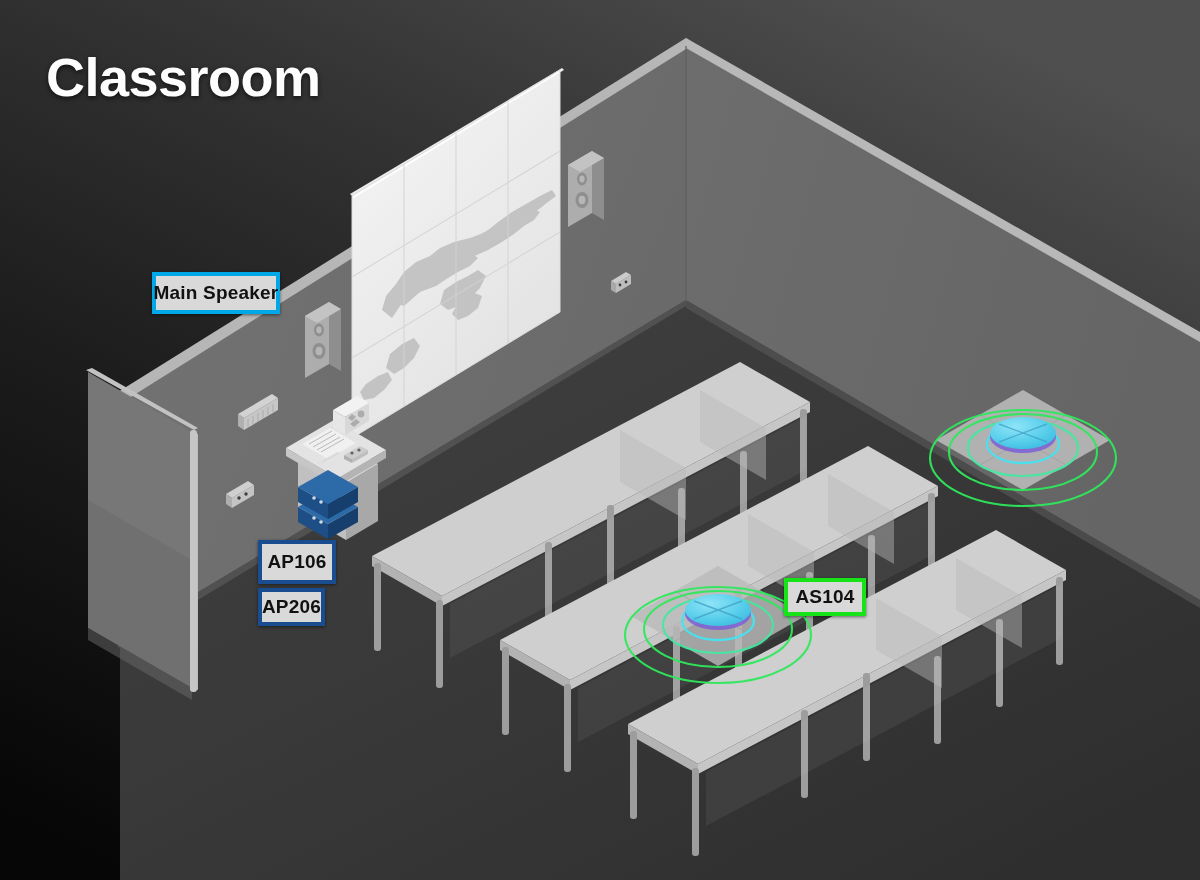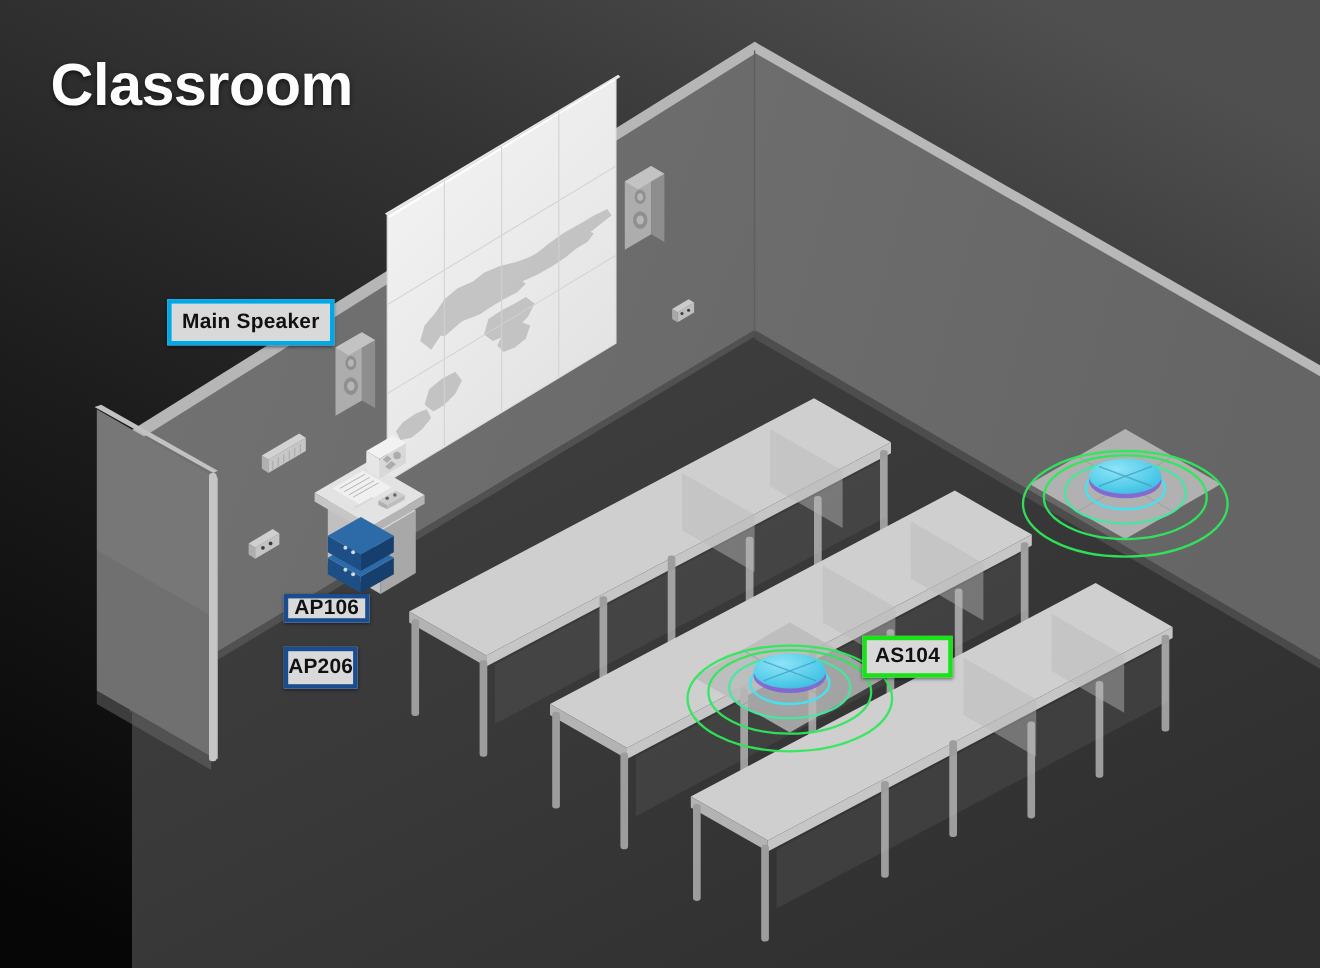--- a/index.html
+++ b/index.html
@@ -320,25 +320,25 @@
       </g>
     </g>
 
     <g>
       <polygon points="648,752 1016,558 1086,598 718,792" fill="#cfcfcf" opacity="0"></polygon>
     </g>
   </svg>
 
   <div class="ttl">Classroom</div>
 
-  <div class="tag cyan" style="left:152px;top:272px;width:152px;height:42px;">
+  <div class="tag cyan" style="left:152px;top:272px;width:128px;height:42px;">
     <span>Main Speaker</span>
   </div>
 
-  <div class="tag navy" style="left:258px;top:540px;width:78px;height:26px;">
+  <div class="tag navy" style="left:258px;top:540px;width:78px;height:44px;">
     <span>AP106</span>
   </div>
 
   <div class="tag navy" style="left:258px;top:588px;width:67px;height:38px;">
     <span>AP206</span>
   </div>
 
   <div class="tag green" style="left:784px;top:578px;width:82px;height:38px;">
     <span>AS104</span>
   </div>

